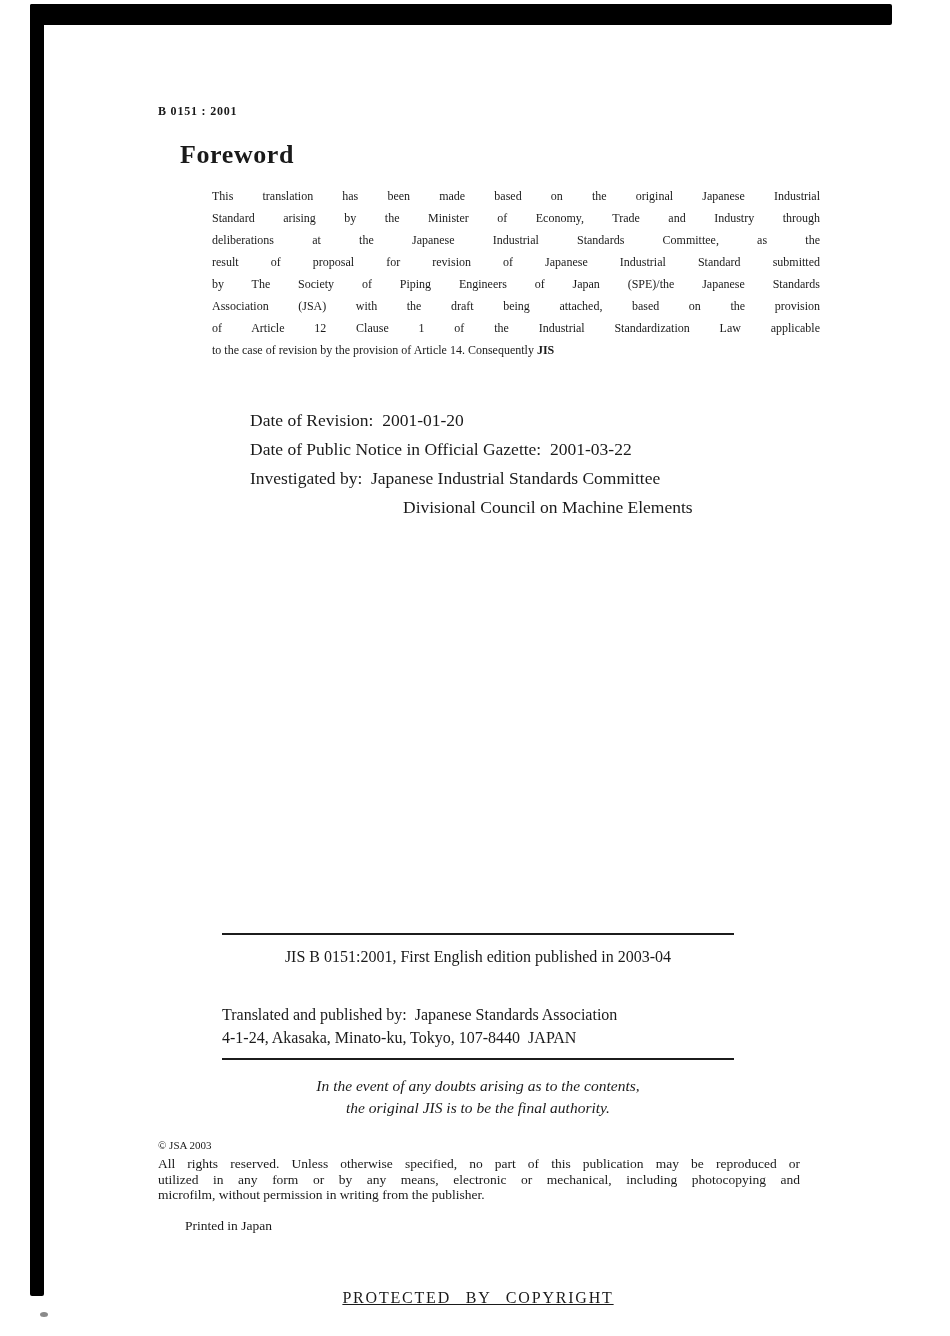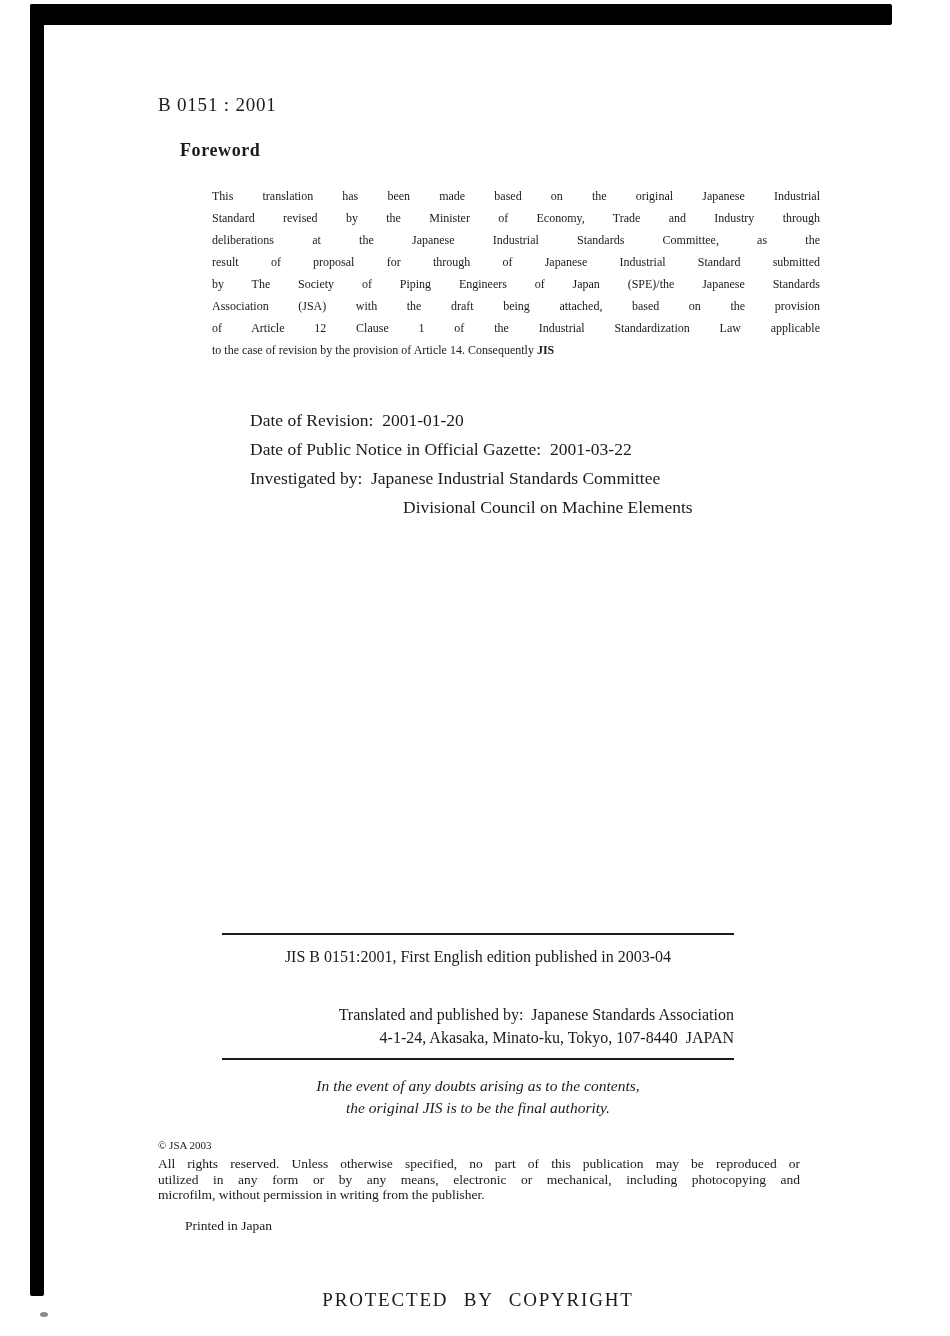--- a/index.html
+++ b/index.html
@@ -12,26 +12,26 @@
     overflow: hidden;
   }
   .abs { position: absolute; }
 
   
   .bar-top  { left: 30px; top: 4px; width: 862px; height: 21px; background: #000; border-radius: 2px; }
   .bar-left { left: 30px; top: 4px; width: 14px; height: 1292px; background: #000; border-radius: 2px; }
   .speck    { left: 40px; top: 1312px; width: 8px; height: 5px; background: #8a8a8a; border-radius: 50%; }
 
   .doc-number {
-    left: 158px; top: 94px;
-    font-size: 19px; font-weight: 400; letter-spacing: 0.8px;
+    left: 158px; top: 104px;
+    font-size: 12px; font-weight: 700; letter-spacing: 0.8px;
   }
   .foreword-title {
     left: 180px; top: 140px;
-    font-size: 18px; font-weight: 700; letter-spacing: 0.6px;
+    font-size: 26px; font-weight: 700; letter-spacing: 0.6px;
   }
   .foreword-body {
     left: 180px; top: 185px; width: 608px;
     font-size: 12px; line-height: 22px; margin-left: 32px;
   }
   .foreword-body .tline { text-align: justify; text-align-last: justify; }
   .foreword-body .tline:last-child { text-align-last: left; }
 
   .dates {
     left: 250px; top: 406px;
@@ -43,61 +43,61 @@
   .rule { height: 2px; background: #1c1c1c; }
   .rule-top    { left: 222px; top: 933px; width: 512px; }
   .rule-bottom { left: 222px; top: 1058px; width: 512px; }
 
   .edition-note {
     left: 222px; top: 948px; width: 512px;
     text-align: center; font-size: 16px;
   }
   .publisher-info {
     left: 222px; top: 1003px; width: 512px;
-    text-align: right; font-size: 16px;
+    text-align: left; font-size: 16px;
   }
   .publisher-info .tline { white-space: pre; line-height: 23px; }
 
   .authority-note {
     left: 222px; top: 1075px; width: 512px;
     text-align: center; font-size: 15.5px;
   }
   .authority-note .tline { line-height: 22px; font-style: italic; }
 
   .cr-jsa   { left: 158px; top: 1139px; font-size: 11px; }
   .cr-rights {
     left: 158px; top: 1156px; width: 642px;
     font-size: 13.5px; line-height: 15.5px;
   }
   .cr-rights .tline { text-align: justify; text-align-last: justify; }
   .cr-rights .tline:last-child { text-align-last: left; }
   .cr-printed { left: 158px; top: 1218px; font-size: 13.5px; margin-left: 27px; }
 
   .footer-protected {
     left: 222px; top: 1289px; width: 512px;
-    text-align: center; font-size: 19px;
-    letter-spacing: 1.8px; word-spacing: 9px;
+    text-align: center; font-size: 16px;
+    letter-spacing: 1.8px; word-spacing: 9px; text-decoration: underline;
   }
 </style>
 </head>
 <body>
 
 <div class="abs bar-top"></div>
 <div class="abs bar-left"></div>
 <div class="abs speck"></div>
 
 <div class="abs doc-number">B 0151 : 2001</div>
 
 <div class="abs foreword-title">Foreword</div>
 
 <div class="abs foreword-body">
     <div class="tline"><span>This translation has been made based on the original Japanese Industrial</span></div>
-    <div class="tline"><span>Standard revised by the Minister of Economy, Trade and Industry through</span></div>
+    <div class="tline"><span>Standard arising by the Minister of Economy, Trade and Industry through</span></div>
     <div class="tline"><span>deliberations at the Japanese Industrial Standards Committee, as the</span></div>
-    <div class="tline"><span>result of proposal for through of Japanese Industrial Standard submitted</span></div>
+    <div class="tline"><span>result of proposal for revision of Japanese Industrial Standard submitted</span></div>
     <div class="tline"><span>by The Society of Piping Engineers of Japan (SPE)/the Japanese Standards</span></div>
     <div class="tline"><span>Association (JSA) with the draft being attached, based on the provision</span></div>
     <div class="tline"><span>of Article 12 Clause 1 of the Industrial Standardization Law applicable</span></div>
     <div class="tline"><span>to the case of revision by the provision of Article 14.  Consequently </span><b>JIS</b></div>
   </div>
 
 <div class="abs dates">
     <div class="tline"><span>Date of Revision:  2001-01-20</span></div>
     <div class="tline"><span>Date of Public Notice in Official Gazette:  2001-03-22</span></div>
     <div class="tline"><span>Investigated by:  Japanese Industrial Standards Committee</span></div>

